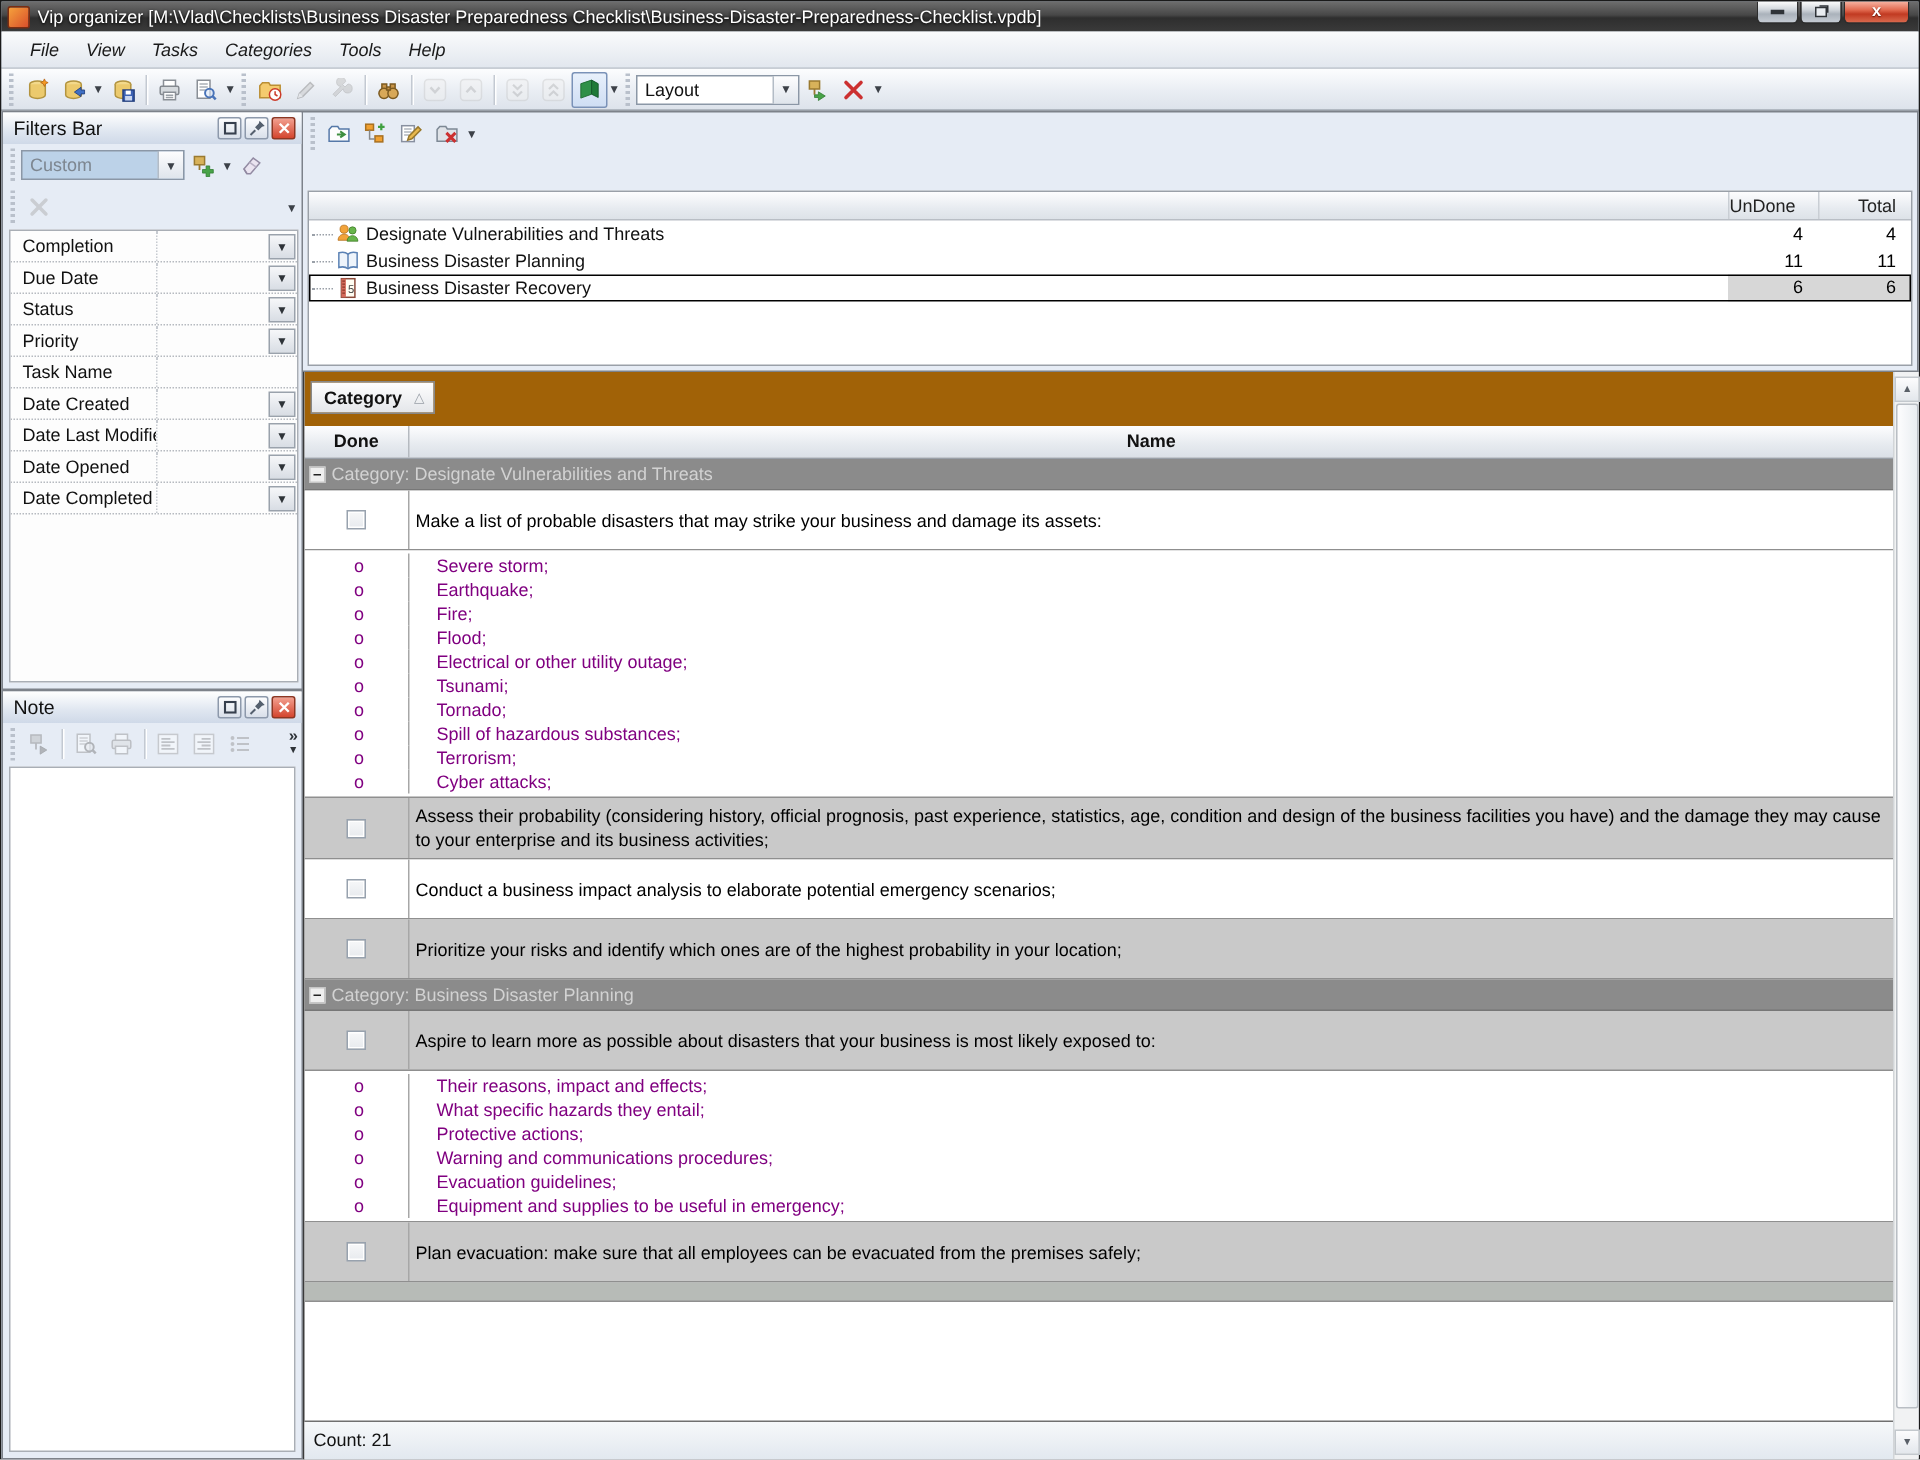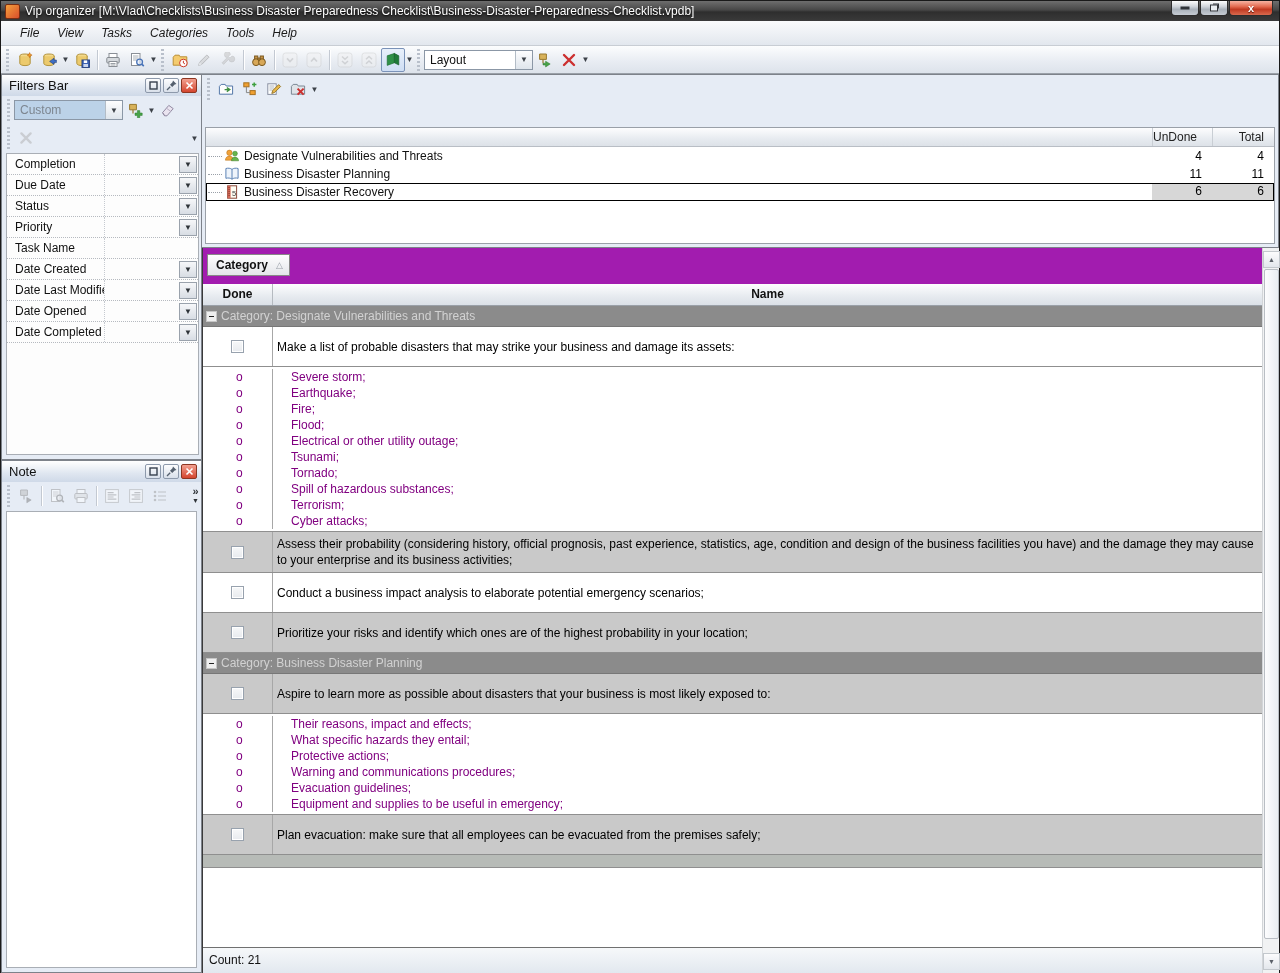--- a/index.html
+++ b/index.html
@@ -84,21 +84,21 @@
   .cat-row .cat-ic { width:17px; height:16px; margin:0 3px 0 2px; }
   .cat-row .cat-label { flex:1; font-size:12px; color:#111; white-space:nowrap; overflow:hidden; }
   .cat-row .cat-undone { width:60px; text-align:right; padding-right:10px; }
   .cat-row .cat-total { width:62px; text-align:right; padding-right:10px; }
   .cat-row.selected { outline:1px solid #000; outline-offset:-1px; }
   .cat-row.selected .cat-undone, .cat-row.selected .cat-total { background:#d7d7d7; height:100%; line-height:17px; }
 
   
   #main-grid { position:absolute; left:201px; top:247px; width:1077px; height:725px; background:#fff; border-left:1px solid #3a3a3a; }
   #grid-body { position:absolute; left:0; top:0; right:17px; bottom:0; overflow:hidden; }
-  #groupby-bar { height:36px; background:#a21caf; padding:6px 0 0 4px; }
+  #groupby-bar { height:36px; background:#a16207; padding:6px 0 0 4px; }
   #category-btn { display:inline-flex; align-items:center; height:22px; padding:0 6px 0 8px; background:linear-gradient(#fefefe,#e4e6ea);
     border:1px solid #888; font-weight:bold; color:#111; cursor:pointer; }
   #category-btn .sort-tri { margin-left:8px; font-size:9px; color:#9aa0a8; font-weight:normal; }
   #col-header { height:22px; display:flex; background:linear-gradient(#fdfdfe,#e6eaef 60%,#dbe0e7); border-bottom:1px solid #9aa0a8; }
   #col-done { width:70px; text-align:center; font-weight:bold; line-height:21px; border-right:1px solid #b5bac0; color:#111; }
   #col-name { flex:1; text-align:center; font-weight:bold; line-height:21px; color:#111; }
   .group-row { height:21px; background:#8b8b8b; color:#d2d2d2; display:flex; align-items:center; border-bottom:1px solid #777; cursor:default; }
   .collapse-box { width:11px; height:11px; background:#efefef; border:1px solid #c6c6c6; margin:0 4px 0 3px;
     position:relative; flex:none; cursor:pointer; }
   .collapse-box::after { content:""; position:absolute; left:2px; right:2px; top:4px; height:1px; background:#222; }

